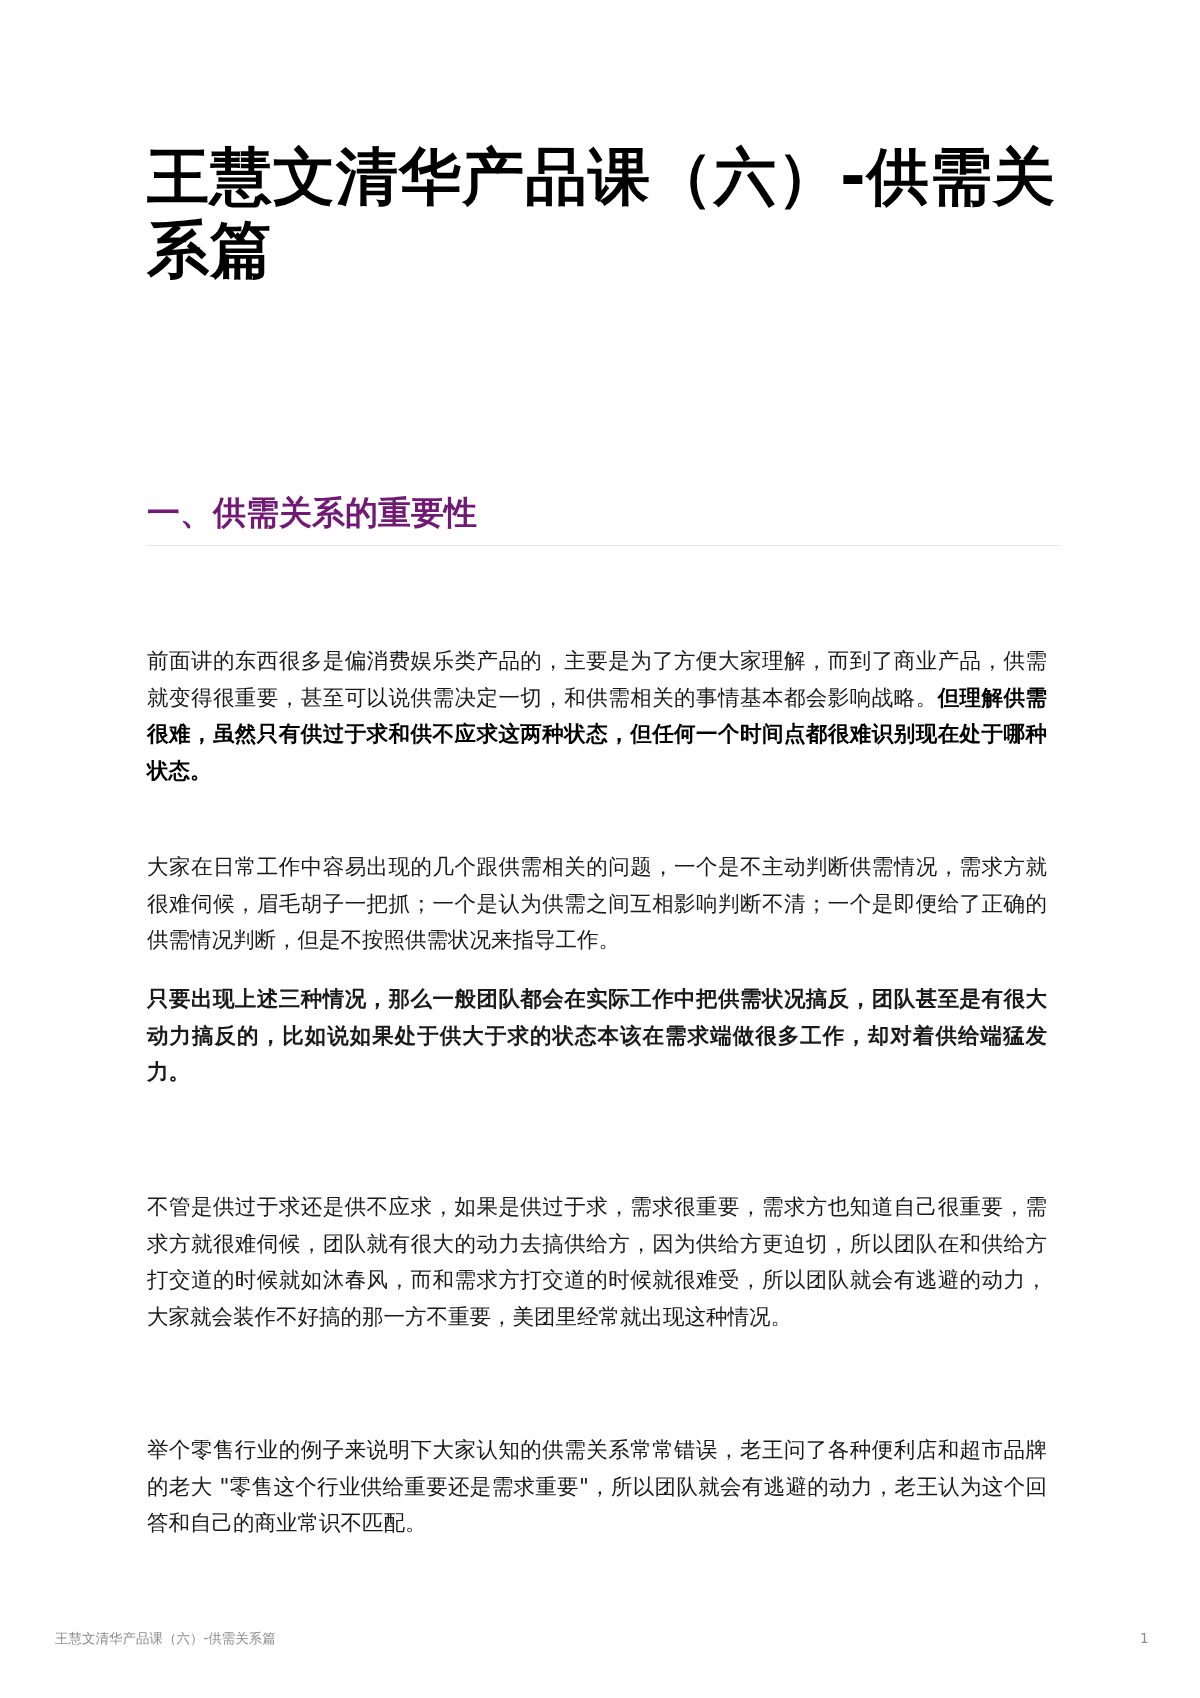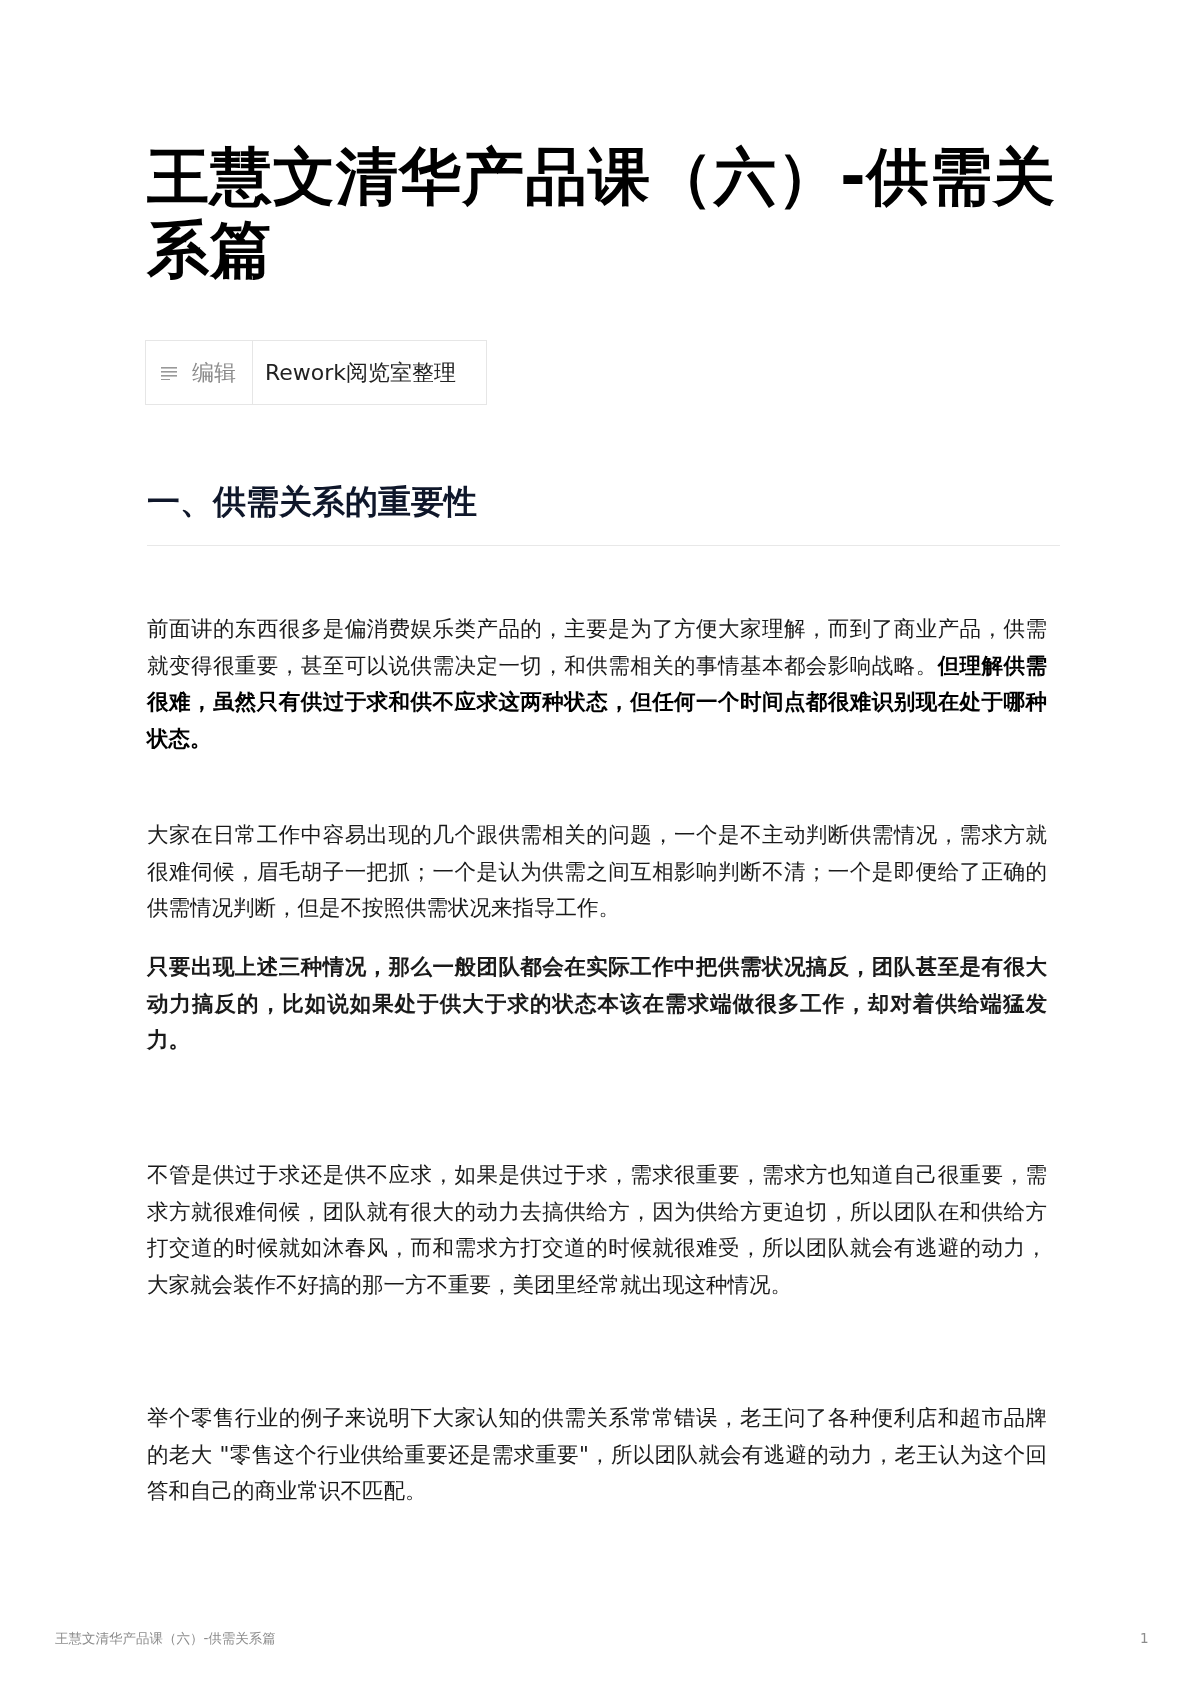--- a/index.html
+++ b/index.html
@@ -21,59 +21,44 @@
   .props td { border: 1px solid #e6e6e6; height: 56px; padding: 0; vertical-align: middle; }
   .props tr:first-child td { height: 64px; }
   .props .lbl { width: 107px; color: #8a8a8a; padding-left: 12px; box-sizing: border-box; white-space: nowrap; }
   .props .val { width: 234px; padding-left: 12px; box-sizing: border-box; white-space: nowrap; color: #222; }
   .props .icon { display: inline-block; width: 22px; text-align: center; margin-right: 12px; color: #6b6b6b; font-size: 16px; vertical-align: middle; }
   .tag {
     display: inline-block; background: #fde1dd; border-radius: 4px;
     padding: 2px 12px; color: #222;
   }
   .h2 {
-    position: absolute; left: 0; top: 480px;
-    font-size: 33px; font-weight: bold; color: #0f172a; line-height: 44px;
+    position: absolute; left: 0; top: 491px;
+    font-size: 33px; font-weight: bold; color: #701a75; line-height: 44px;
   }
   .rule { position: absolute; left: 0; top: 545px; width: 913px; height: 1px; background: #e8e8e8; }
   .para {
     position: absolute; left: 0; width: 900px;
-    font-size: 21.5px; line-height: 36.5px; color: #1a1a1a; text-align: justify;
+    font-size: 21.5px; line-height: 36.5px; color: #1a1a1a; text-align: justify; margin-top: 32px;
   }
   .para b { font-weight: bold; color: #000; }
   .footer-title {
     position: absolute; left: 55px; top: 1630px; font-size: 13.5px; color: #8c8c8c;
   }
   .footer-page {
     position: absolute; left: 1140px; top: 1630px; font-size: 13.5px; color: #8c8c8c;
   }
 </style>
 </head>
 <body>
 
 <div class="page">
   <div class="title">王慧文清华产品课（六）-供需关系篇</div>
 
   <table class="props">
     <tbody>
-    <tr>
-      <td class="lbl">
-        <span class="icon">
-          <svg width="18" height="16" viewBox="0 0 18 16">
-                <rect x="1" y="3" width="16" height="1.6" fill="#999"></rect>
-                <rect x="1" y="7" width="16" height="1.6" fill="#999"></rect>
-                <rect x="1" y="11" width="16" height="1.6" fill="#999"></rect>
-                <rect x="1" y="15" width="9" height="1" fill="#999"></rect>
-              </svg>
-        </span><span>编辑</span>
-      </td>
-      <td class="val">
-        <span>Rework阅览室整理</span>
-      </td>
-    </tr>
   </tbody>
     </table>
 
   <div class="h2">一、供需关系的重要性</div>
   <div class="rule"></div>
 
   <div class="para" style="top:611px;"><span>前面讲的东西很多是偏消费娱乐类产品的，主要是为了方便大家理解，而到了商业产品，供需就变得很重要，甚至可以说供需决定一切，和供需相关的事情基本都会影响战略。</span><b>但理解供需很难，虽然只有供过于求和供不应求这两种状态，但任何一个时间点都很难识别现在处于哪种状态。</b></div>
 
   <div class="para" style="top:817px;">大家在日常工作中容易出现的几个跟供需相关的问题，一个是不主动判断供需情况，需求方就很难伺候，眉毛胡子一把抓；一个是认为供需之间互相影响判断不清；一个是即便给了正确的供需情况判断，但是不按照供需状况来指导工作。</div>
 

